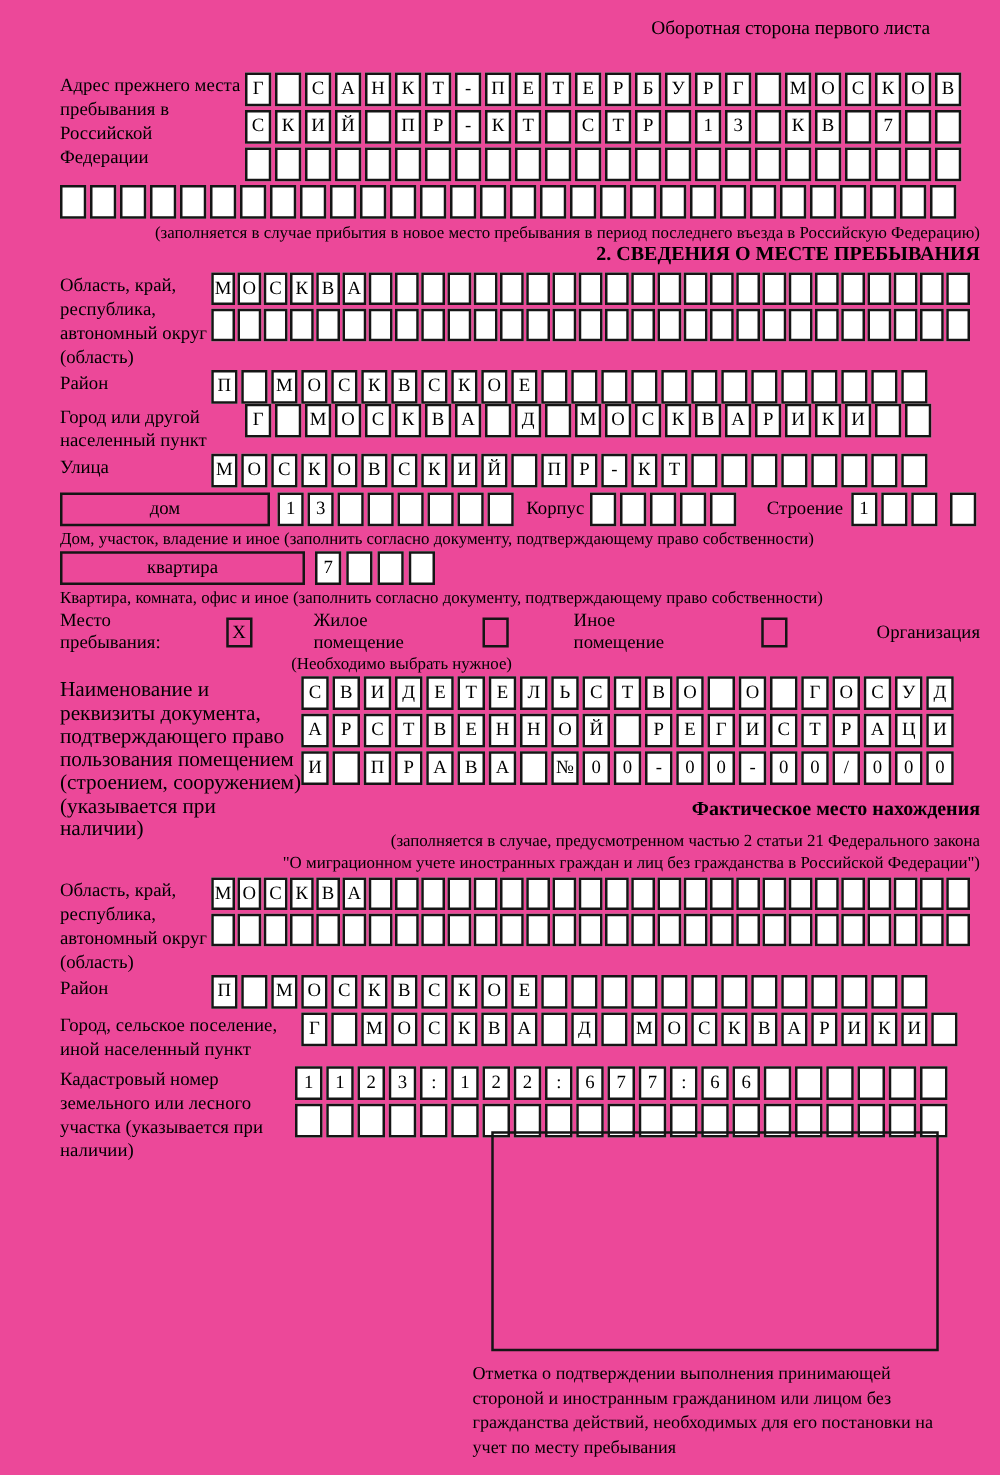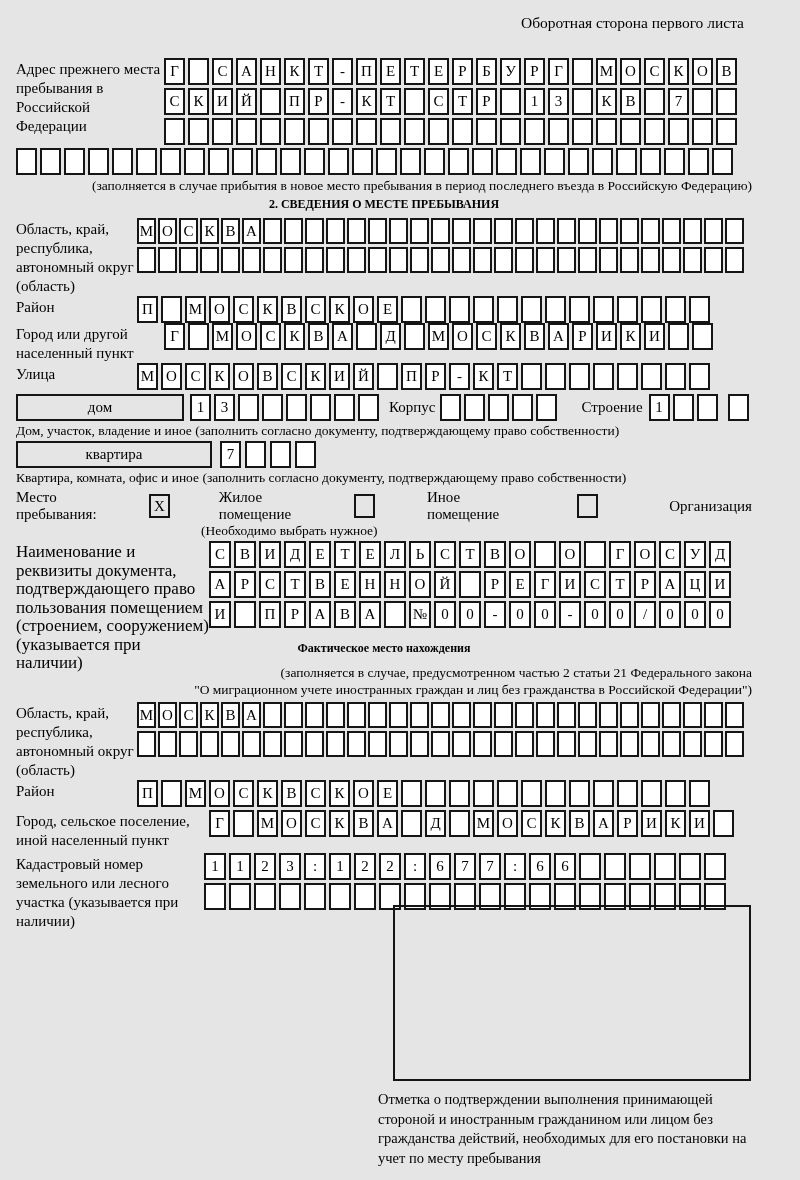--- a/index.html
+++ b/index.html
@@ -1,31 +1,31 @@
 <!DOCTYPE html>
 <html><head>
 <meta charset="utf-8">
 <style>
   html,body{margin:0;padding:0;background:#fff;color:#000;}
-  .page{position:relative;width:800px;height:1180px;background:#e5e5e5;overflow:hidden;
+  .page{position:relative;width:800px;height:1180px;background:#ec4899;overflow:hidden;
         font-family:"Liberation Serif","DejaVu Serif",serif;}
   .hdr-note{position:absolute;top:14px;right:56px;font-size:15.5px;}
-  .abs{position:absolute;left:16px;width:736px;}
+  .abs{position:absolute;left:48px;width:736px;}
   .field{display:flex;align-items:flex-start;}
   .label{font-size:15px;line-height:19px;flex:none;padding-top:2px;}
   .lw121{width:121px;} .lw148{width:148px;} .lw193{width:193px;} .lw188{width:188px;}
   .rows{display:flex;flex-direction:column;gap:3px;}
   .cells{display:flex;gap:3px;}
   .cells span{box-sizing:border-box;flex:none;width:21px;height:27px;border:2px solid #151515;
               display:flex;align-items:center;justify-content:center;font-size:15px;background:#fff;}
   .cells.narrow{gap:2px;} .cells.narrow span{width:19px;height:26px;}
   .cells.w22 span{width:22px;}
   .caption{font-size:13.5px;line-height:16px;}
   .cap-center{text-align:right;}
-  .sec-title{font-size:12px;font-weight:bold;text-align:center;line-height:20px;}
+  .sec-title{font-size:16px;font-weight:bold;text-align:right;line-height:20px;}
   .namebox{box-sizing:border-box;height:27px;border:2px solid #151515;display:flex;align-items:center;
            justify-content:center;font-size:15px;flex:none;}
   .houserow{display:flex;align-items:center;margin-top:4px;}
   .houserow .inlbl{font-size:15px;flex:none;}
   .stroenie span:last-child{margin-left:7px;}
   .place-row{display:flex;align-items:center;margin-top:3px;font-size:15px;gap:40px;}
   .chk{box-sizing:border-box;width:21px;height:24px;border:2px solid #151515;display:flex;
        align-items:center;justify-content:center;font-size:15px;flex:none;}
   .stamp-box{position:absolute;top:905px;left:393px;width:358px;height:176px;border:2px solid #151515;box-sizing:border-box;}
   .stamp-cap{position:absolute;top:1090px;left:378px;width:390px;text-align:left;font-size:14.5px;line-height:19.5px;}

